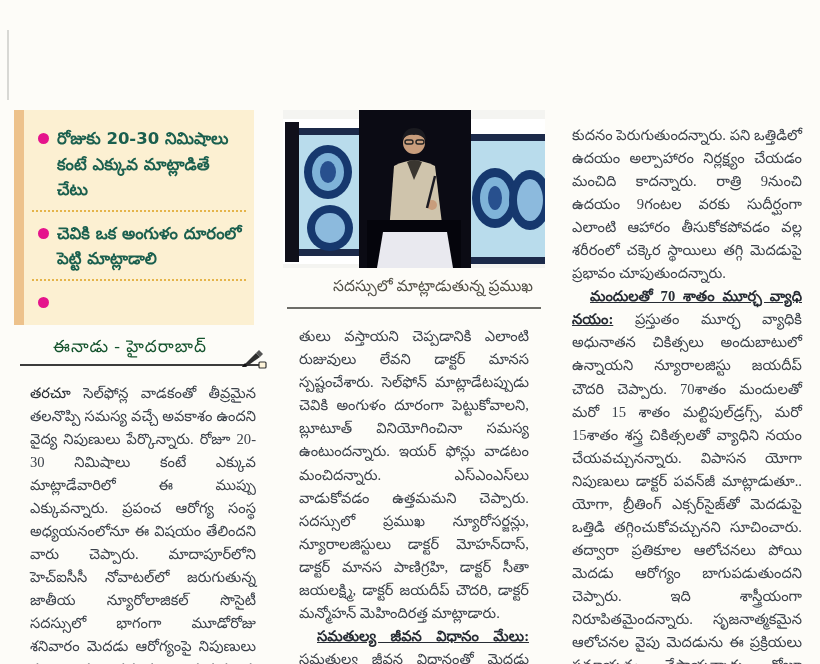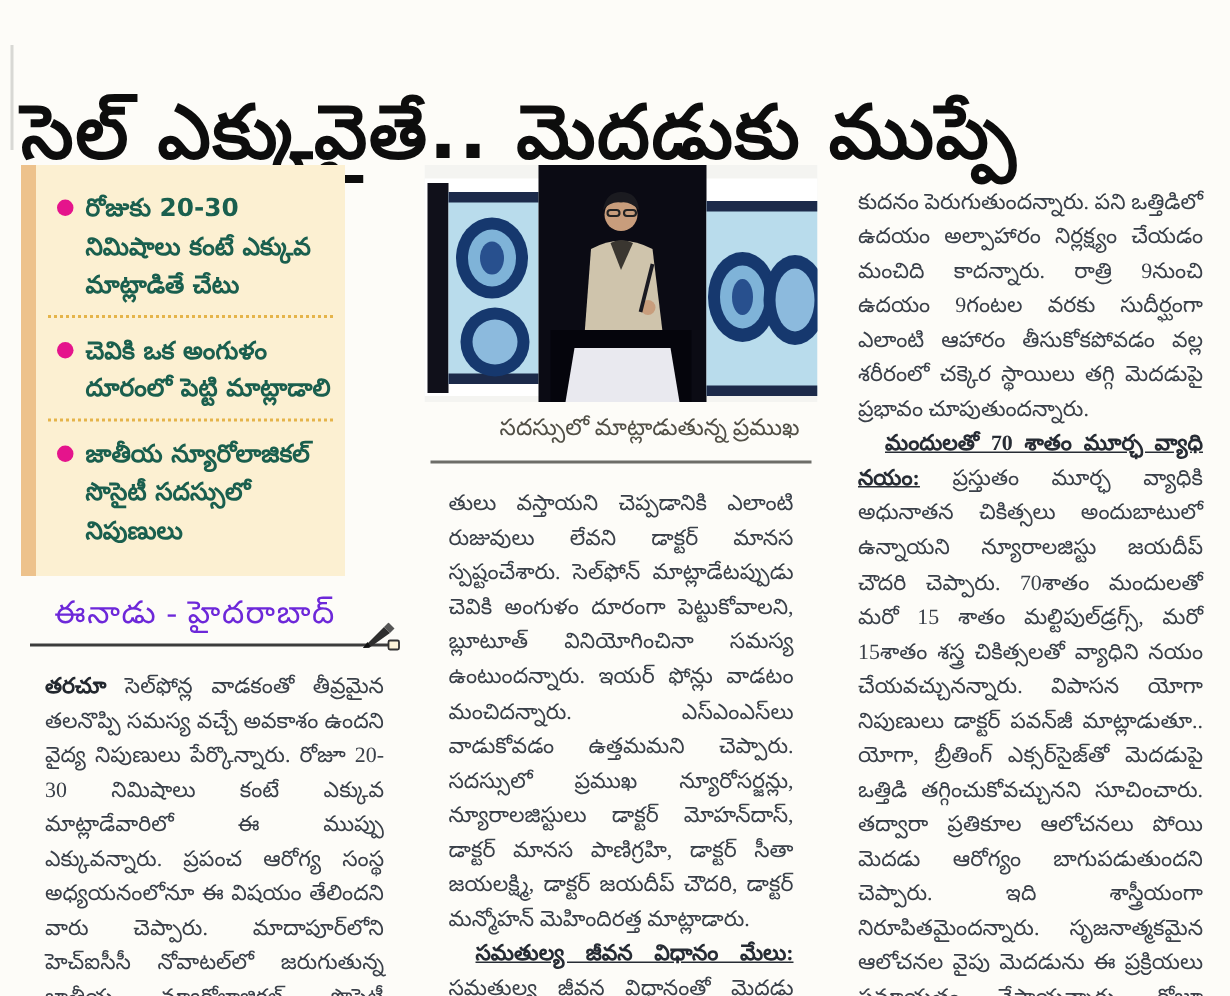--- a/index.html
+++ b/index.html
@@ -21,83 +21,81 @@
   
   .col{position:absolute;top:110px;}
   .col1{left:14px;width:258px;}
   .col2{left:283px;width:262px;}
   .col3{left:556px;width:262px;top:108px;}
   
   .hbox{
     position:relative;background:#fcf0d2;
     border-left:10px solid #edc28c;
     padding:12px 8px 10px 8px;
-    box-sizing:border-box;width:216px;
+    box-sizing:border-box;width:240px;
   }
   .hitem{display:flex;align-items:flex-start;padding:4px 0 7px 4px;}
   .hitem+.hitem{border-top:2px dotted #e5b44a;padding-top:9px;justify-content:space-between;}
   .bullet{
     flex:0 0 11px;width:11px;height:11px;border-radius:50%;
     background:#e5148c;margin:7px 8px 0 2px;
   }
   .hitem-label{
     font-family:"DejaVu Sans","Liberation Sans",sans-serif;
     font-size:16.5px;font-weight:bold;line-height:1.55;color:#1a5f4e;
   }
   
   .dateline{
     position:relative;margin:10px 6px 8px 6px;
     border-bottom:2px solid #3c3c3c;
     text-align:center;padding:2px 26px 4px 0;
   }
   .dateline-text{
-    font-size:21px;color:#6d28d9;letter-spacing:1px;
+    font-size:17px;color:#14532d;letter-spacing:1px;
     font-family:"Liberation Serif","DejaVu Serif",serif;
   }
   .pen{position:absolute;right:-2px;bottom:-6px;}
   
   .body-text{
     font-size:14.6px;line-height:1.58;color:#3a4049;
     text-align:justify;margin:16px;
   }
   .body-text p{margin:0;}
   .body-text p.indent{text-indent:18px;}
-  .lead{font-weight:bold;color:#23282f;}
+  .lead{font-weight:normal;color:#23282f;}
   .subhead{font-weight:bold;color:#272c34;text-decoration:underline;}
   .mt6{margin-top:6px;}
   
   .photo{width:262px;height:158px;display:block;}
   .caption{
     text-align:right;font-size:15.5px;line-height:1.5;
     color:#514f46;padding:6px 12px 4px 12px;
   }
   .cap-rule{border:none;border-top:2px solid #6d6d68;margin:6px 4px 8px 4px;}
 </style>
 </head>
 <body>
 
 <div class="page">
   <div class="edge-line"></div>
 
-  <h1 class="headline">సెల్ ఎక్కువైతే.. మెదడుకు ముప్పే</h1>
 
   <div class="col col1">
 
     <div class="hbox">
       <div class="hitem">
         <span class="bullet"></span>
         <span class="hitem-label">రోజుకు 20-30 నిమిషాలు కంటే ఎక్కువ మాట్లాడితే చేటు</span>
       </div>
       <div class="hitem">
         <span class="bullet"></span>
         <span class="hitem-label">చెవికి ఒక అంగుళం దూరంలో పెట్టి మాట్లాడాలి</span>
       </div>
       <div class="hitem">
         <span class="bullet"></span>
-        <span class="hitem-label">జాతీయ న్యూరోలాజికల్ సొసైటీ సదస్సులో నిపుణులు</span>
       </div>
     </div>
 
     <div class="dateline">
       <span class="dateline-text">ఈనాడు - హైదరాబాద్</span>
       <svg class="pen" width="30" height="20" viewBox="0 0 30 20">
         <path d="M4 17 L18 3 L22 7 L8 17 Z" fill="#2e2e2e"></path>
         <path d="M18 3 L21 0 L25 4 L22 7 Z" fill="#555"></path>
         <path d="M4 17 L7 13 L9 16 Z" fill="#111"></path>
         <rect x="21" y="12" width="7" height="6" rx="1" fill="#fdf3d9" stroke="#333" stroke-width="1.2"></rect>

